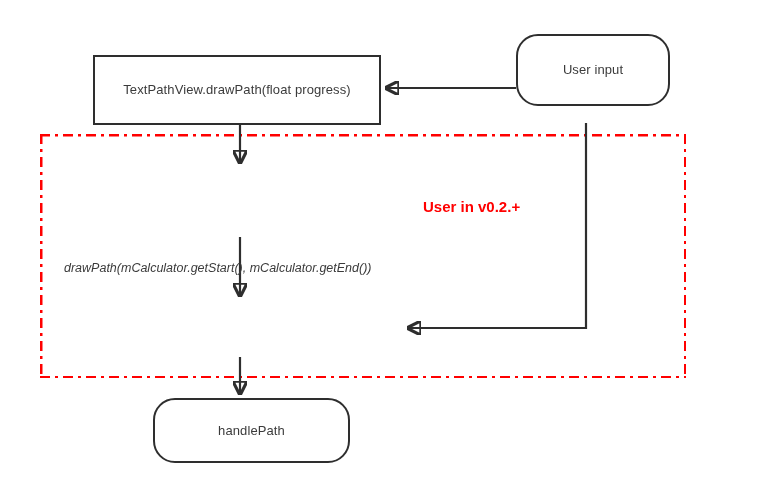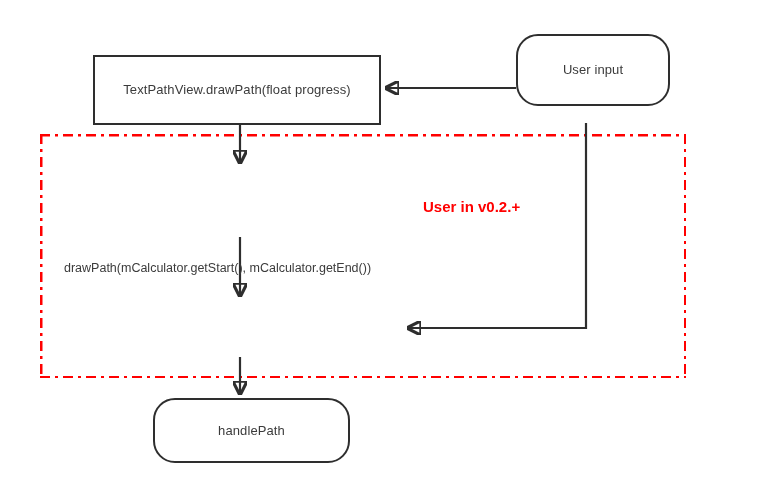--- a/index.html
+++ b/index.html
@@ -117,20 +117,20 @@
 
   <div class="node rect" style="left:82px; top:55px; width:288px; height:70px;margin-left:11px;">
     <span class="node-label">TextPathView.drawPath(float progress)</span>
   </div>
 
   <div class="node stadium" style="left:516px; top:34px; width:154px; height:72px;">
     <span class="node-label">User input</span>
   </div>
 
 
-  <div class="edge-label" style="left:64px; top:261px;">drawPath(mCalculator.getStart(), mCalculator.getEnd())</div>
+  <div class="edge-label" style="left:64px; top:261px;font-style:italic;">drawPath(mCalculator.getStart(), mCalculator.getEnd())</div>
 
 
   <div class="node stadium" style="left:153px; top:398px; width:197px; height:65px;">
     <span class="node-label">handlePath</span>
   </div>
 
 </div>
 
 </body></html>

